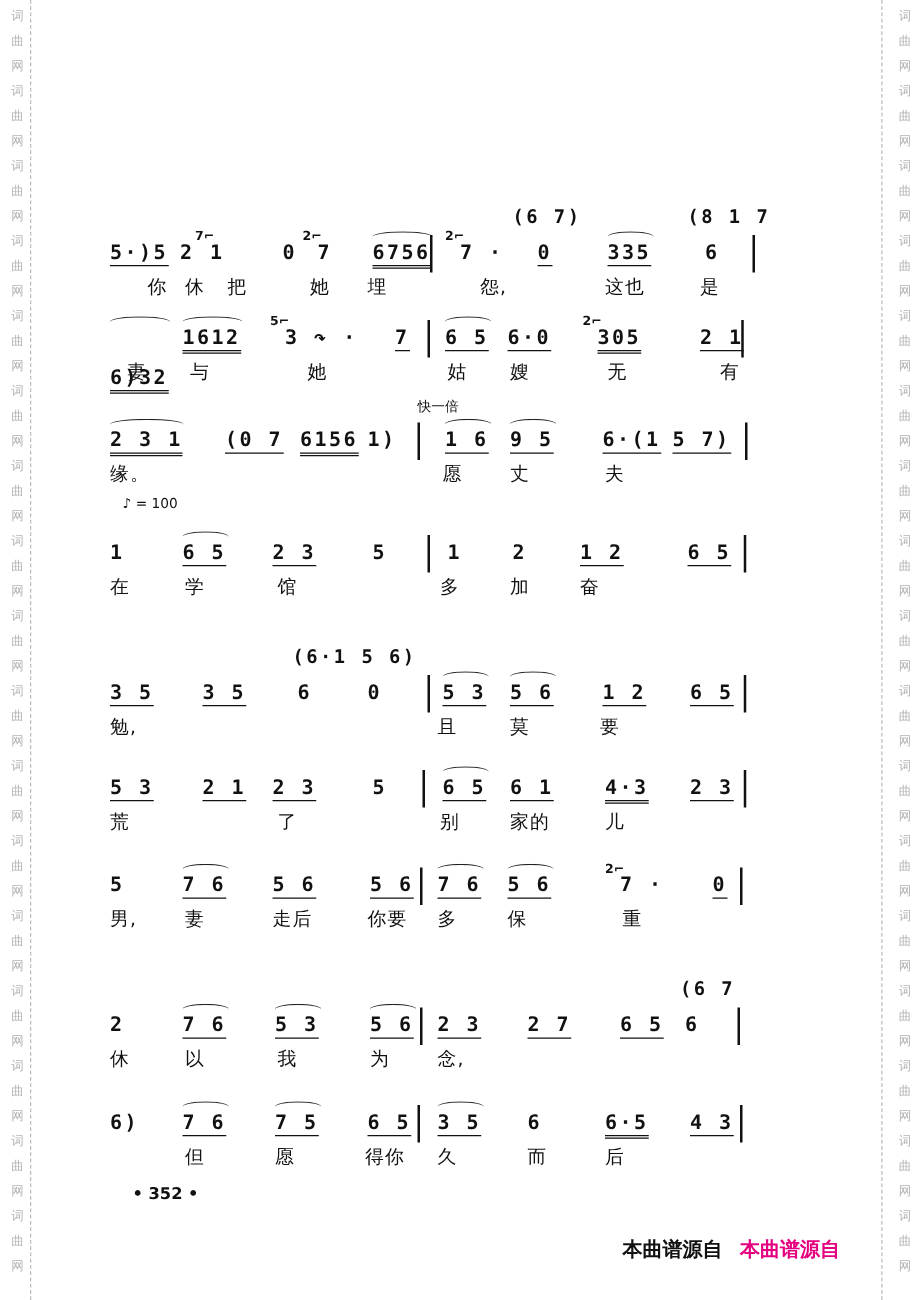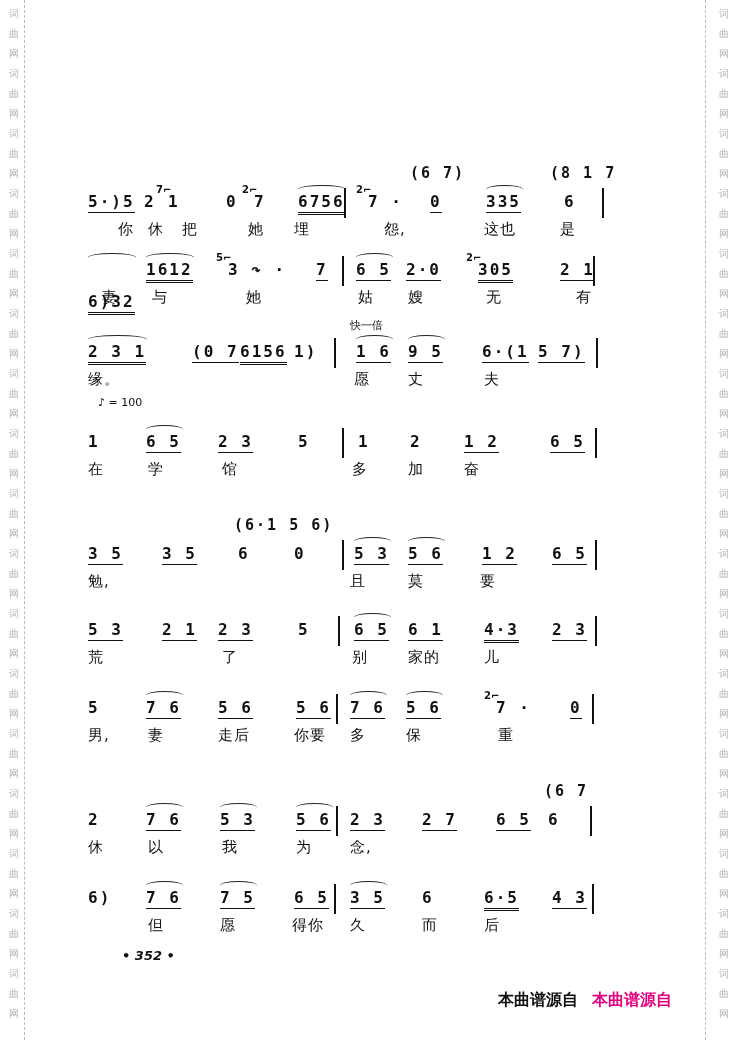--- a/index.html
+++ b/index.html
@@ -20,21 +20,21 @@
   .n.u{border-bottom:1.4px solid #111;padding-bottom:1px;}
   .n.uu{border-bottom:3.5px double #111;padding-bottom:1px;}
   .grace{position:absolute;font-size:10px;font-weight:bold;top:-6px;}
   .slur{position:absolute;height:8px;border-top:1.5px solid #222;border-radius:50% 50% 0 0;top:-5px;}
   .bar{position:absolute;top:-2px;width:2px;height:30px;background:#111;}
   .paren{position:absolute;font-family:"DejaVu Sans Mono","Liberation Mono",monospace;
          font-size:15px;font-weight:bold;top:-26px;white-space:nowrap;letter-spacing:2px;}
   .l{position:absolute;font-size:15px;white-space:nowrap;letter-spacing:1px;}
   .anno{position:absolute;font-size:11px;white-space:nowrap;}
   .tempo{position:absolute;font-size:11px;white-space:nowrap;}
-  .pageno{position:absolute;left:106px;top:948px;font-size:13px;font-style:italic;font-weight:bold;margin-left:16px;}
+  .pageno{position:absolute;left:106px;top:948px;font-size:13px;font-weight:bold;}
   .footer{position:absolute;left:498px;top:990px;font-size:16px;font-weight:bold;white-space:nowrap;}
   .footer .src{color:#e4007f;margin-left:14px;}
 </style>
 </head>
 <body>
 
 <div class="margin left" id="wmL">
     <div class="wm" style="top: 4px;">词</div>
     <div class="wm" style="top: 24px;">曲</div>
     <div class="wm" style="top: 44px;">网</div>
@@ -180,41 +180,41 @@
         <div class="n uu" style="left: 0px; margin-top: 32px;">6)32</div>
         <div class="slur" style="left: 0px; width: 48px;"></div>
         <div class="n uu" style="left: 58px;">1612</div>
         <div class="slur" style="left: 58px; width: 48px;"></div>
         <div class="n" style="left: 140px;">3 ↷ ·</div>
         <div class="grace" style="left: 128px;">5⌐</div>
         <div class="n u" style="left: 228px;">7</div>
         <div class="bar" style="left: 254px;"></div>
         <div class="n u" style="left: 268px;">6 5</div>
         <div class="slur" style="left: 268px; width: 37px;"></div>
-        <div class="n u" style="left: 318px;">2·0</div>
+        <div class="n u" style="left: 318px;">6·0</div>
         <div class="n uu" style="left: 390px;">305</div>
         <div class="grace" style="left: 378px;">2⌐</div>
         <div class="n u" style="left: 472px;">2 1</div>
         <div class="bar" style="left: 505px;"></div>
       </div>
       <div class="lyr">
         <div class="l" style="left: 14px;">妻</div>
         <div class="l" style="left: 64px;">与</div>
         <div class="l" style="left: 158px;">她</div>
         <div class="l" style="left: 270px;">姑</div>
         <div class="l" style="left: 320px;">嫂</div>
         <div class="l" style="left: 398px;">无</div>
         <div class="l" style="left: 488px;">有</div>
       </div>
     </div>
     <div class="line" style="top: 340px;">
       <div class="notes">
         <div class="n uu" style="left: 0px;">2 3 1</div>
         <div class="slur" style="left: 0px; width: 59px;"></div>
-        <div class="n u" style="left: 104px;">(0 7</div>
+        <div class="n u" style="left: 92px;">(0 7</div>
         <div class="n uu" style="left: 152px;">6156</div>
         <div class="n" style="left: 206px;">1)</div>
         <div class="bar" style="left: 246px;"></div>
         <div class="n u" style="left: 268px;">1 6</div>
         <div class="slur" style="left: 268px; width: 37px;"></div>
         <div class="n u" style="left: 320px;">9 5</div>
         <div class="slur" style="left: 320px; width: 37px;"></div>
         <div class="n u" style="left: 394px;">6·(1</div>
         <div class="n u" style="left: 450px;">5 7)</div>
         <div class="bar" style="left: 508px;"></div>
@@ -366,20 +366,20 @@
         <div class="l" style="left: 60px;">但</div>
         <div class="l" style="left: 132px;">愿</div>
         <div class="l" style="left: 204px;">得你</div>
         <div class="l" style="left: 262px;">久</div>
         <div class="l" style="left: 334px;">而</div>
         <div class="l" style="left: 396px;">后</div>
       </div>
     </div>
   </div>
 
-<div class="anno" style="left:350px;top:318px">快一倍</div>
+<div class="anno" style="left:334px;top:318px">快一倍</div>
 <div class="tempo" style="left:98px;top:396px">♪ = 100</div>
 
 <div class="pageno">• 352 •</div>
 
 <div class="footer">
   <span>本曲谱源自</span><span class="src">本曲谱源自</span>
 </div>
 
 </body></html>

